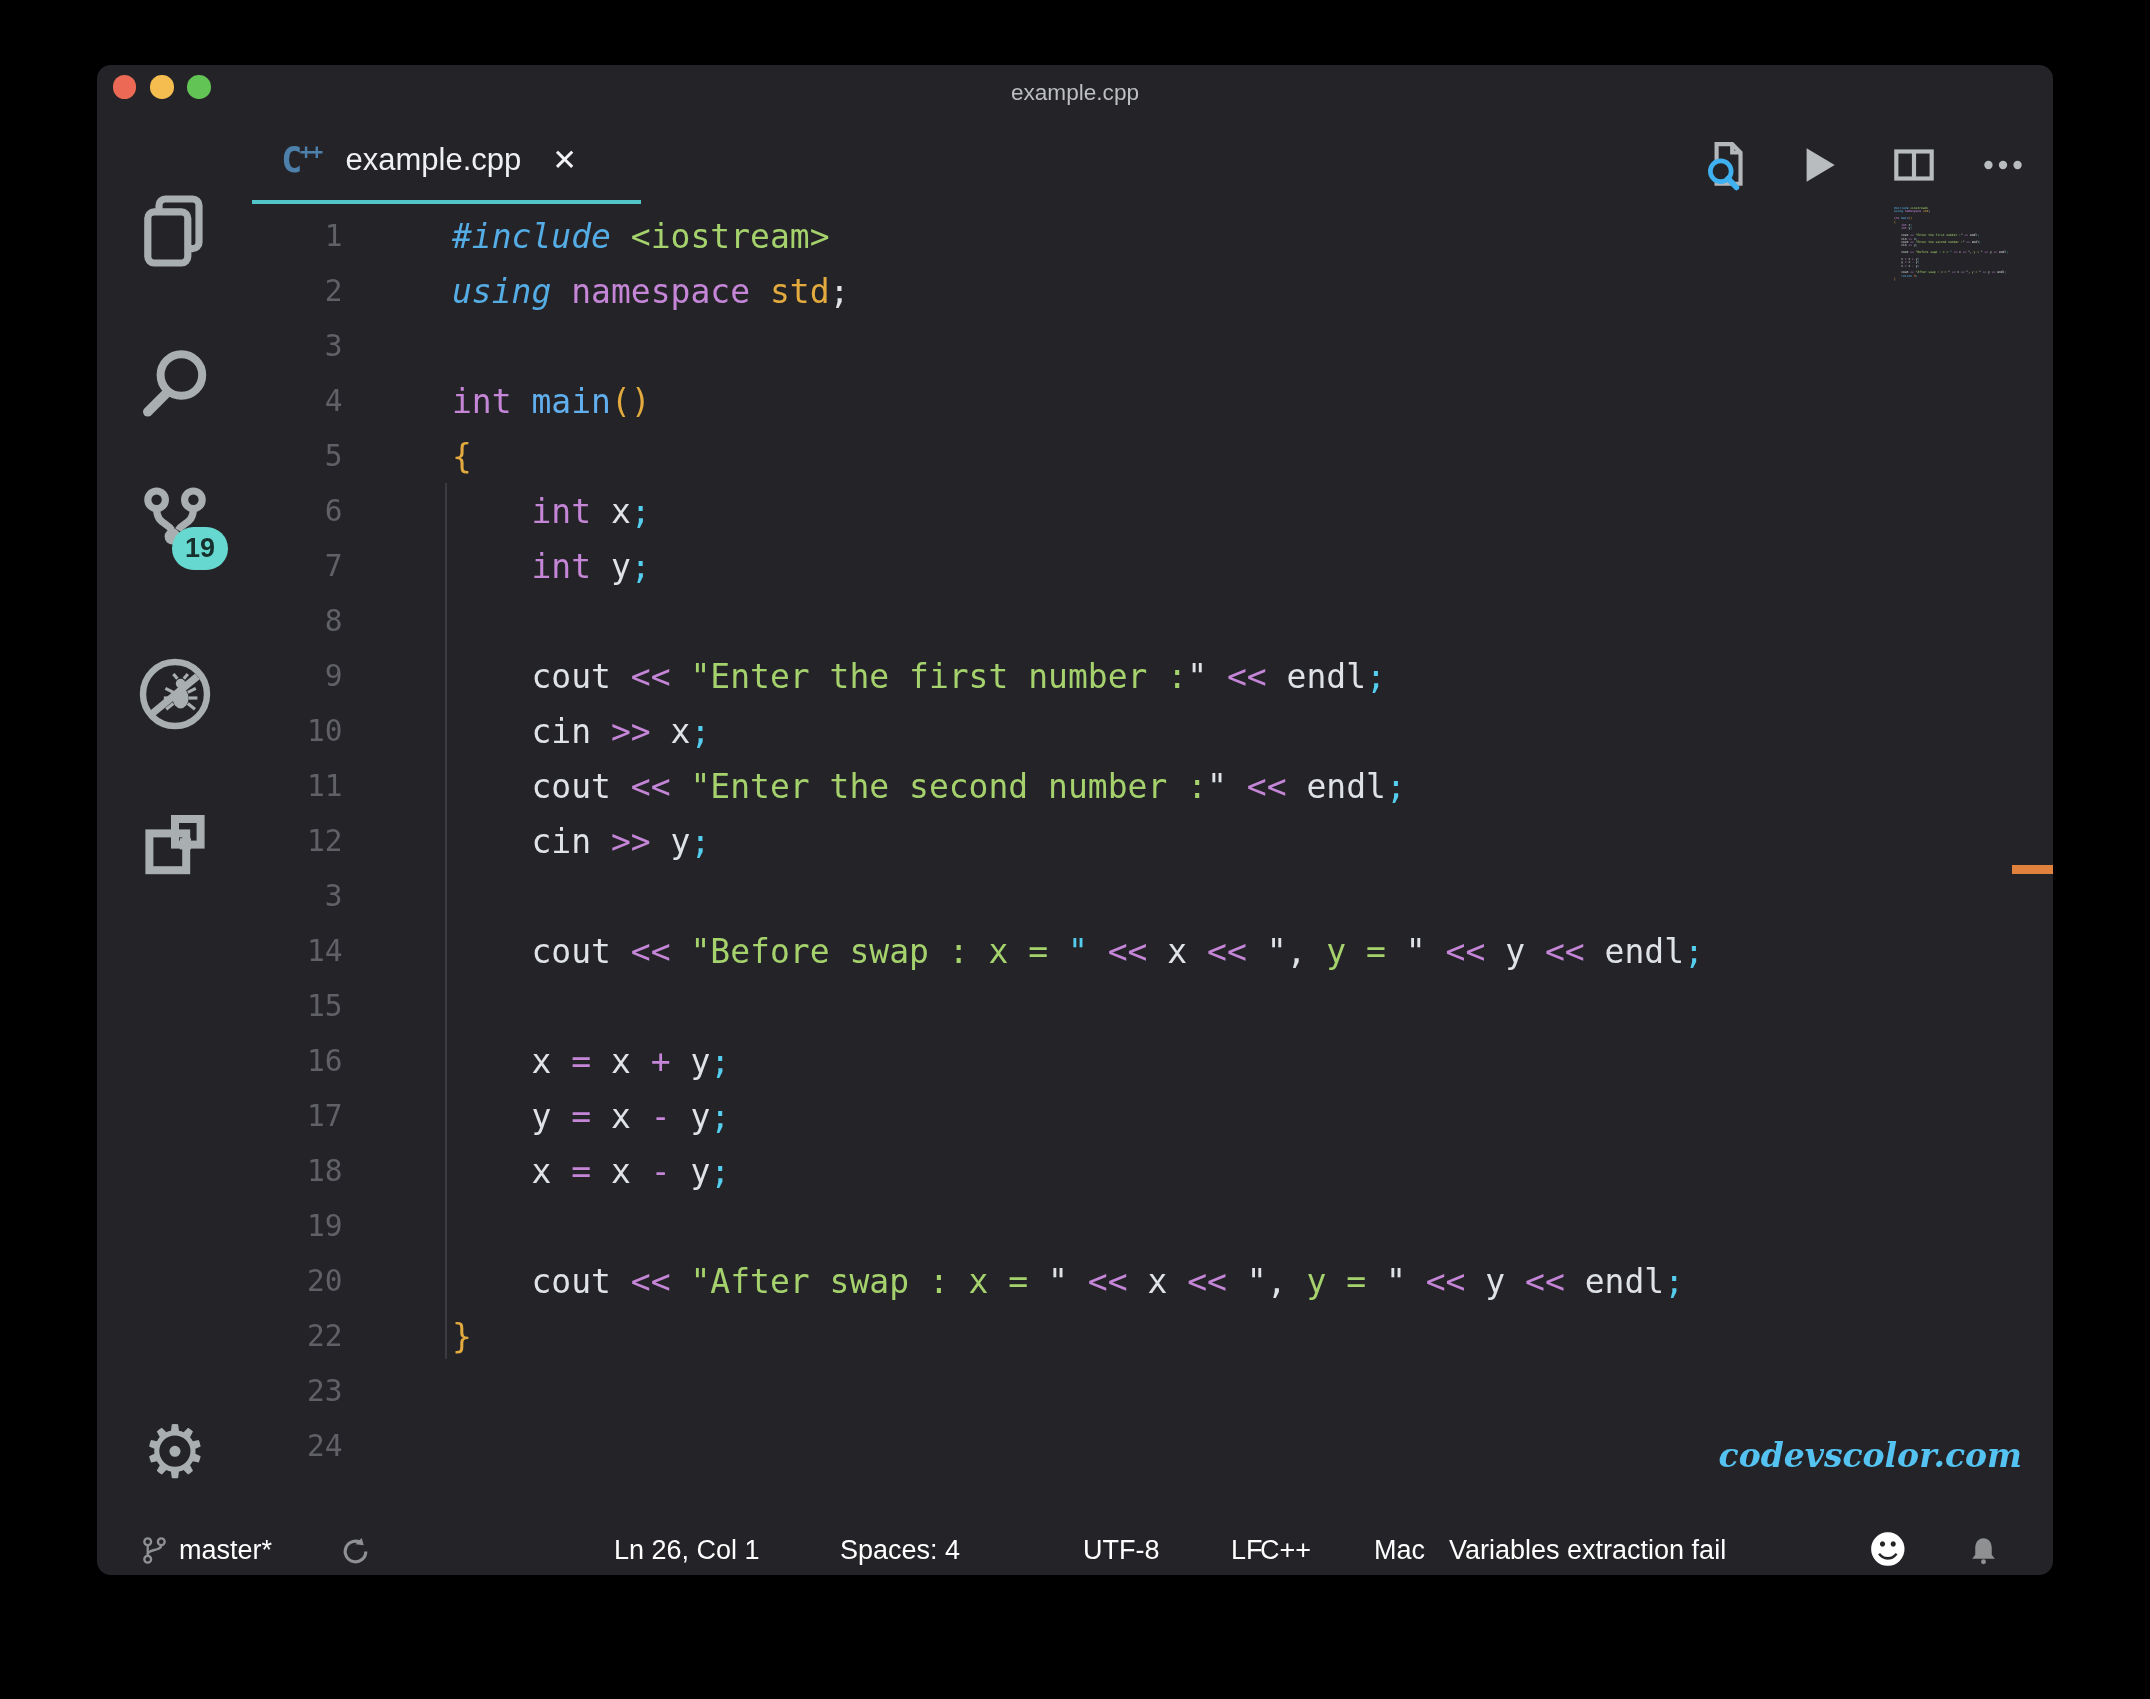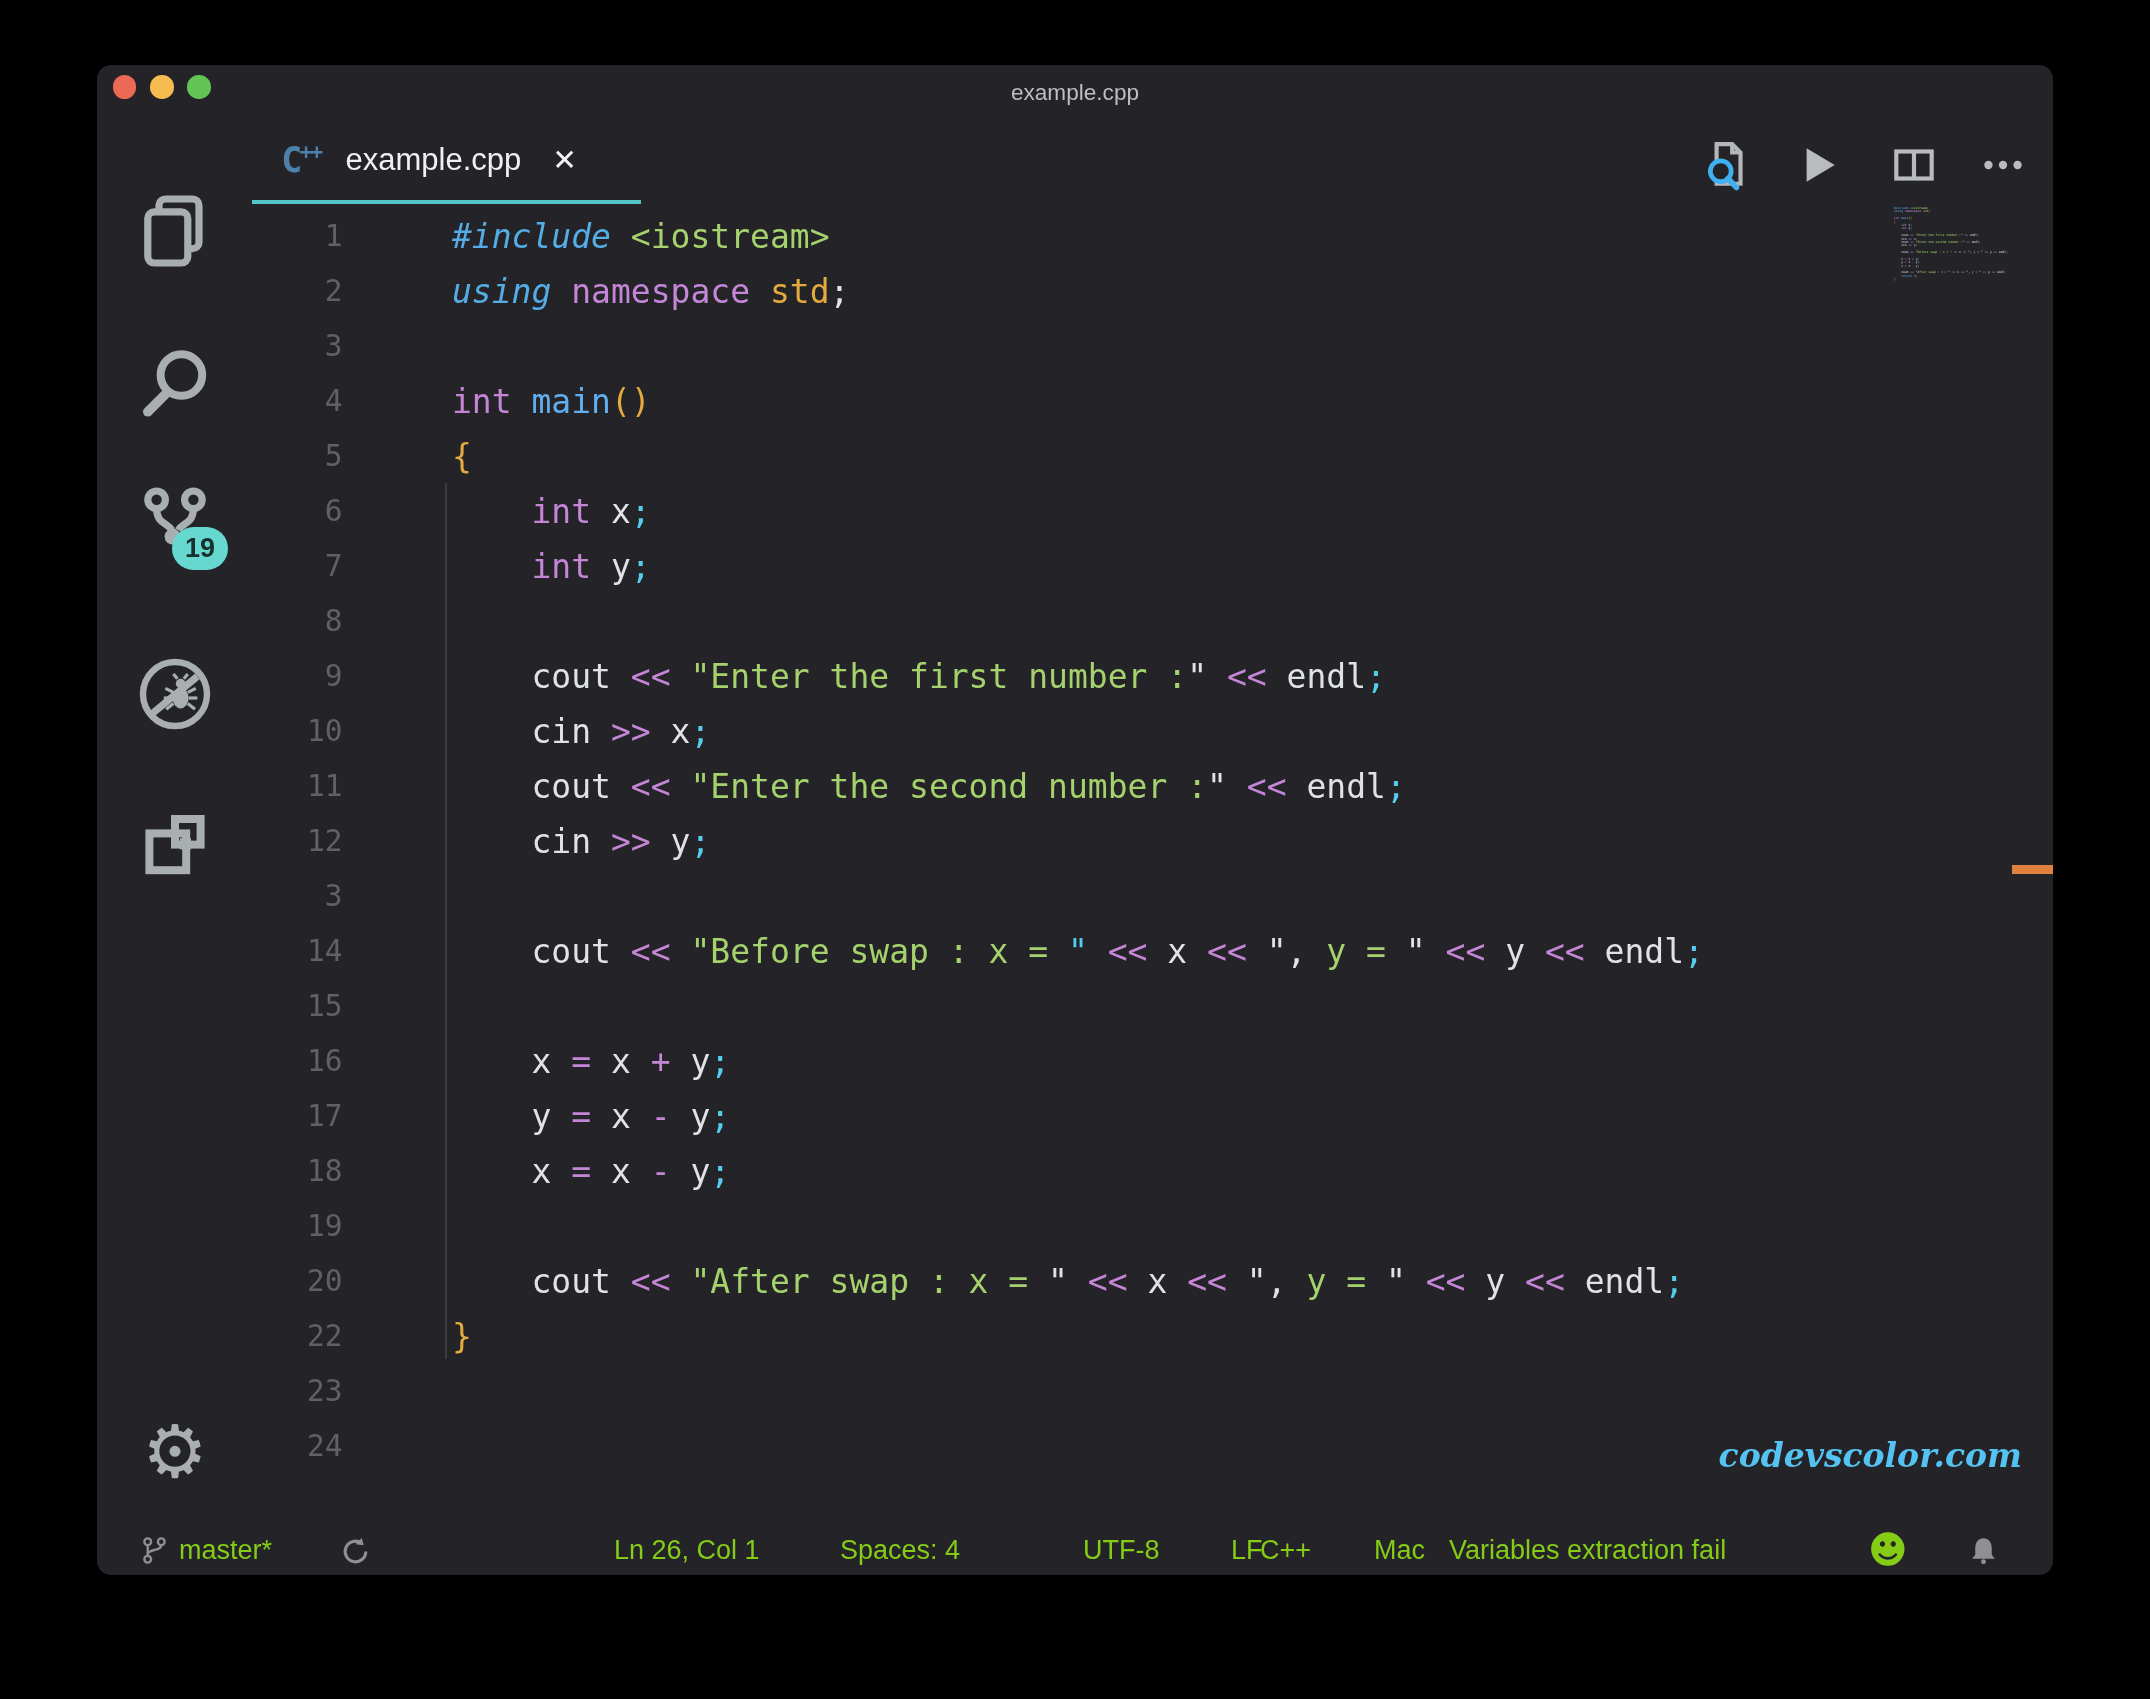--- a/index.html
+++ b/index.html
@@ -54,21 +54,21 @@
   .indent-guide { position:absolute; left:348px; top:418px; width:1.7px; height:876px; background:#3b3b41; }
 
   
   .minimap { position:absolute; left:1797px; top:142px; width:116px; height:96px; overflow:hidden;
              font-family:"DejaVu Sans Mono", monospace; }
   .mini-row { height:3.4px; line-height:3.4px; font-size:3px; white-space:pre; }
 
   .overview-marker { position:absolute; left:1915px; top:800px; width:42px; height:8.7px; }
 
   
-  .statusbar { position:absolute; left:0; bottom:0; width:100%; height:50px; font-size:27px; color:#84cc16; }
+  .statusbar { position:absolute; left:0; bottom:0; width:100%; height:50px; font-size:27px; color:#ffffff; }
   .sb-item { position:absolute; top:0; height:50px; line-height:50px; white-space:nowrap; }
   .sb-branch-icon { left:42px; top:10.4px; width:31px; height:31px; position:absolute; }
   .sb-branch { left:82px; }
   .sb-sync { left:242px; top:9.6px; width:33px; height:33px; position:absolute; }
   .sb-ln { left:517px; } .sb-spaces { left:743px; } .sb-enc { left:986px; }
   .sb-eol { left:1134px; } .sb-lang { left:1163px; } .sb-os { left:1277px; }
   .sb-msg { left:1352px; }
   .sb-smiley { left:1771px; font-size:38px; font-family:"DejaVu Sans", sans-serif; }
   .sb-bell { left:1870px; top:8.7px; width:33px; height:33px; position:absolute; }
 

